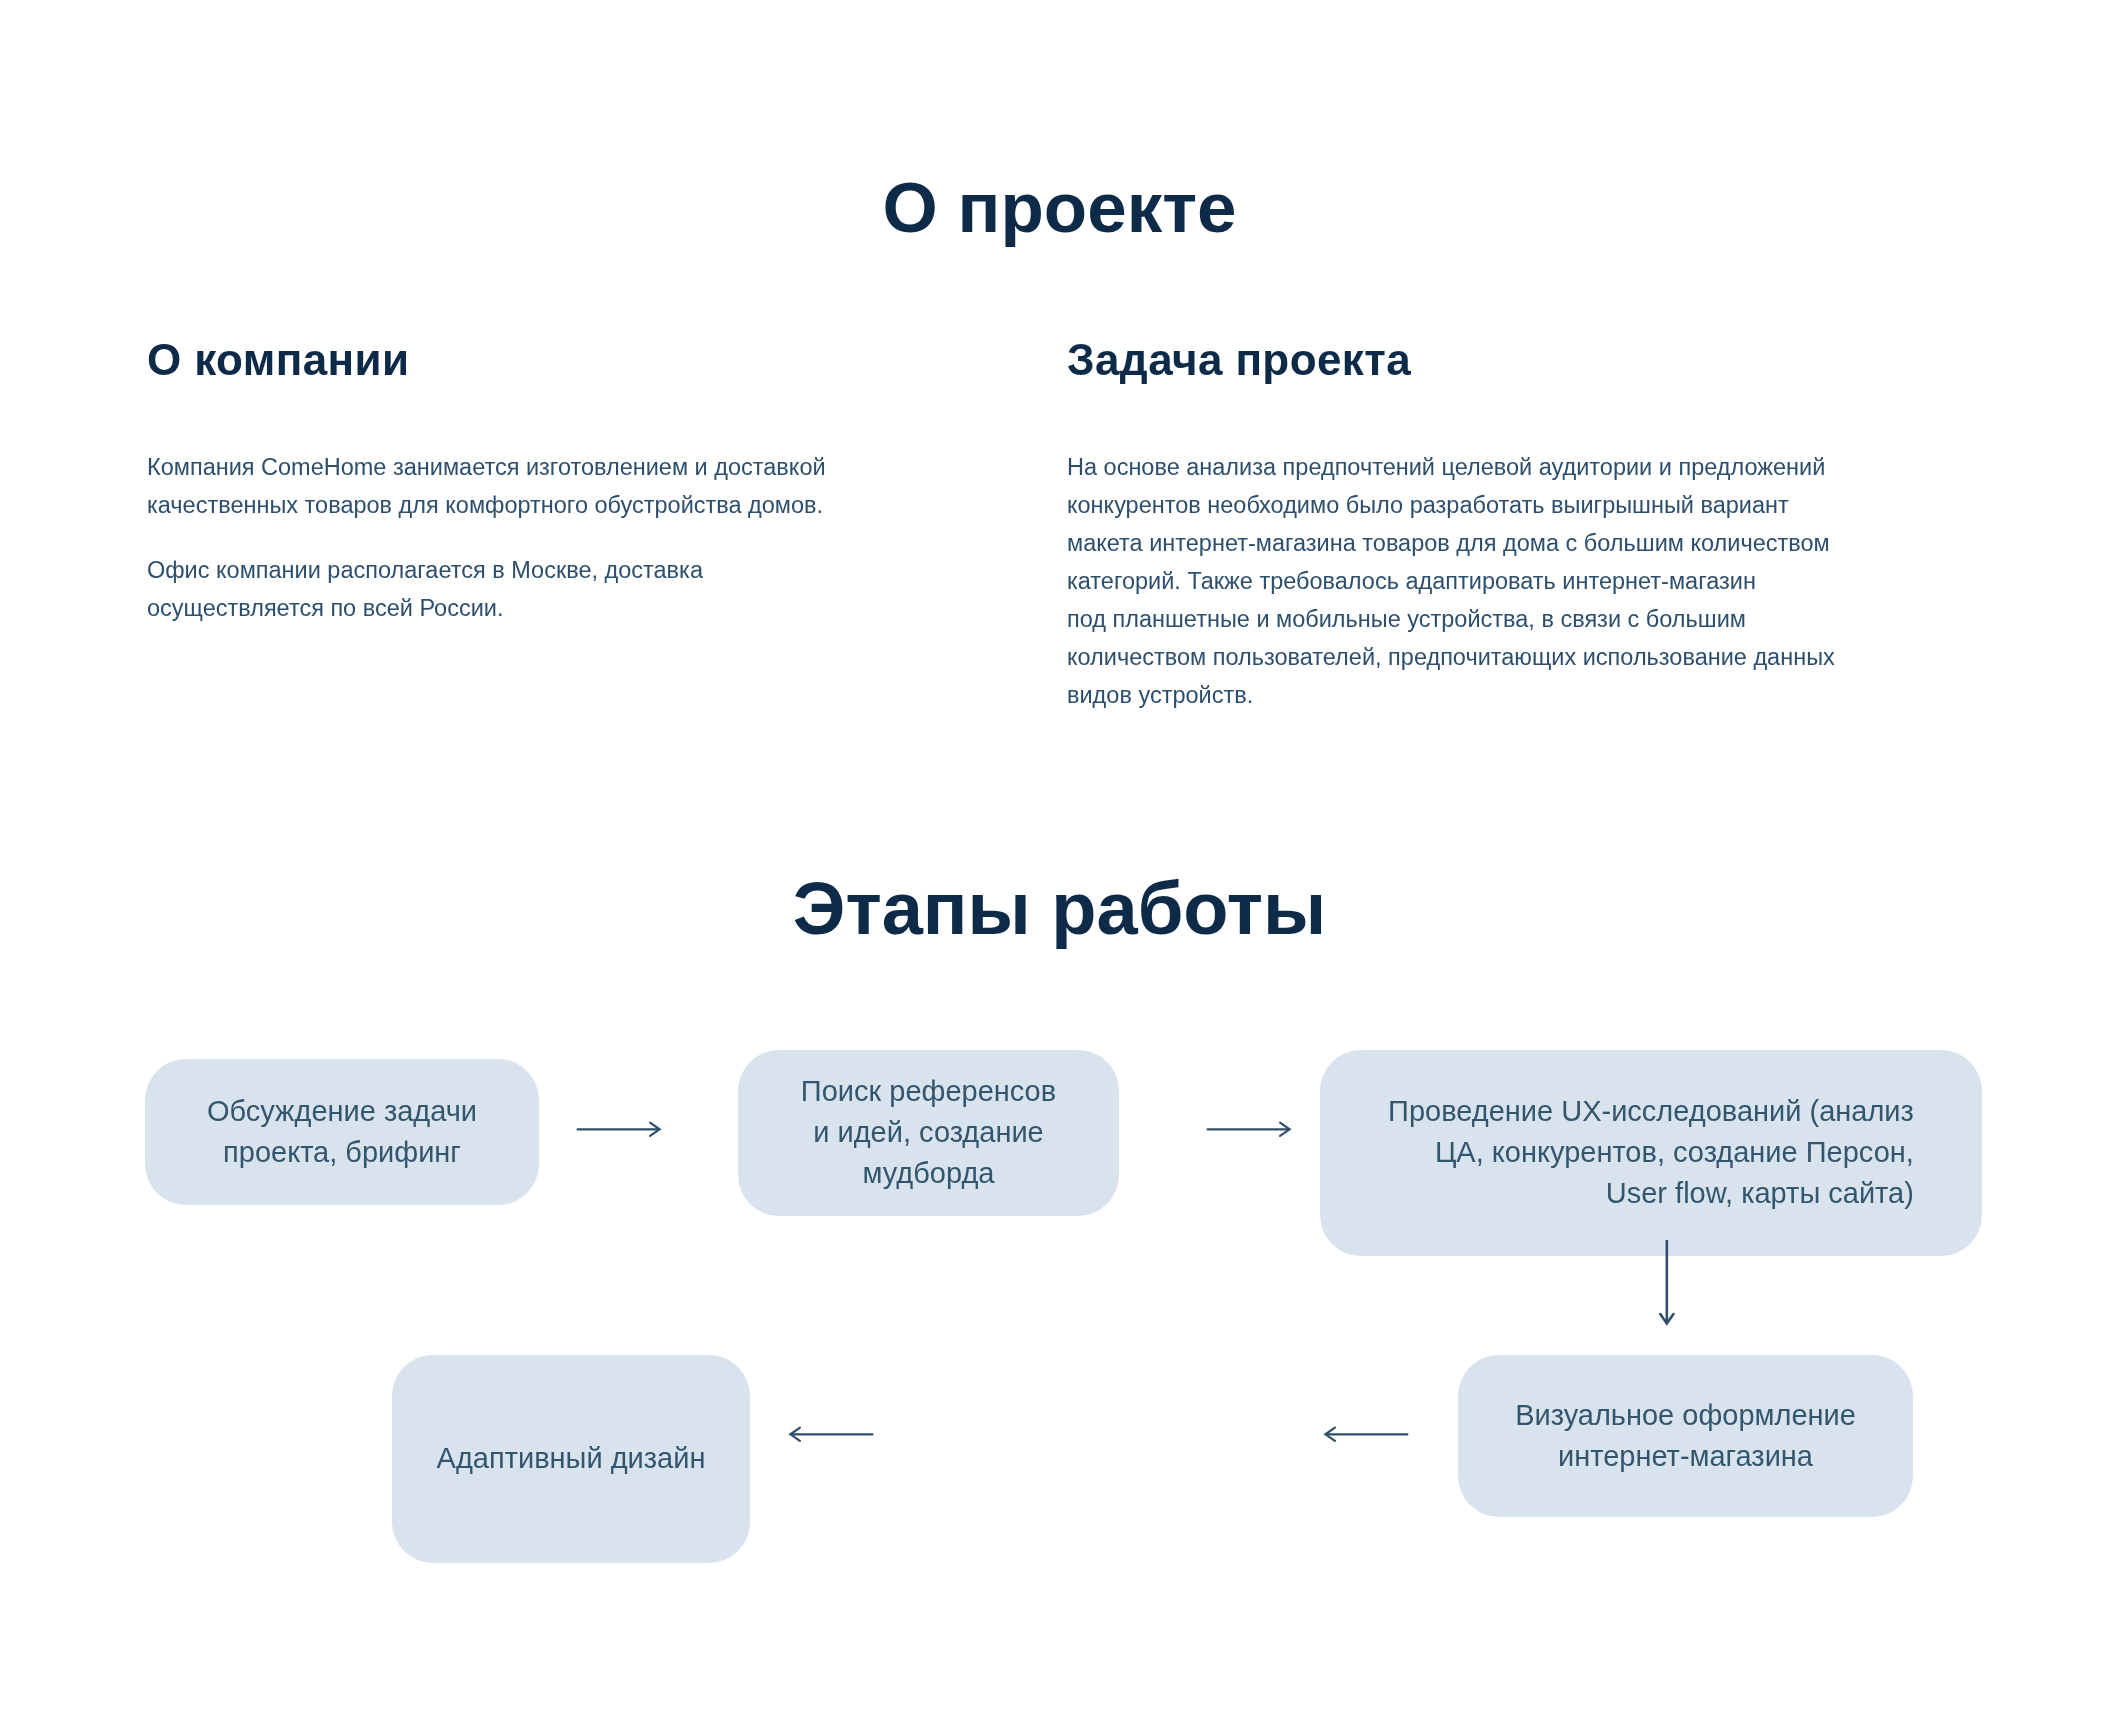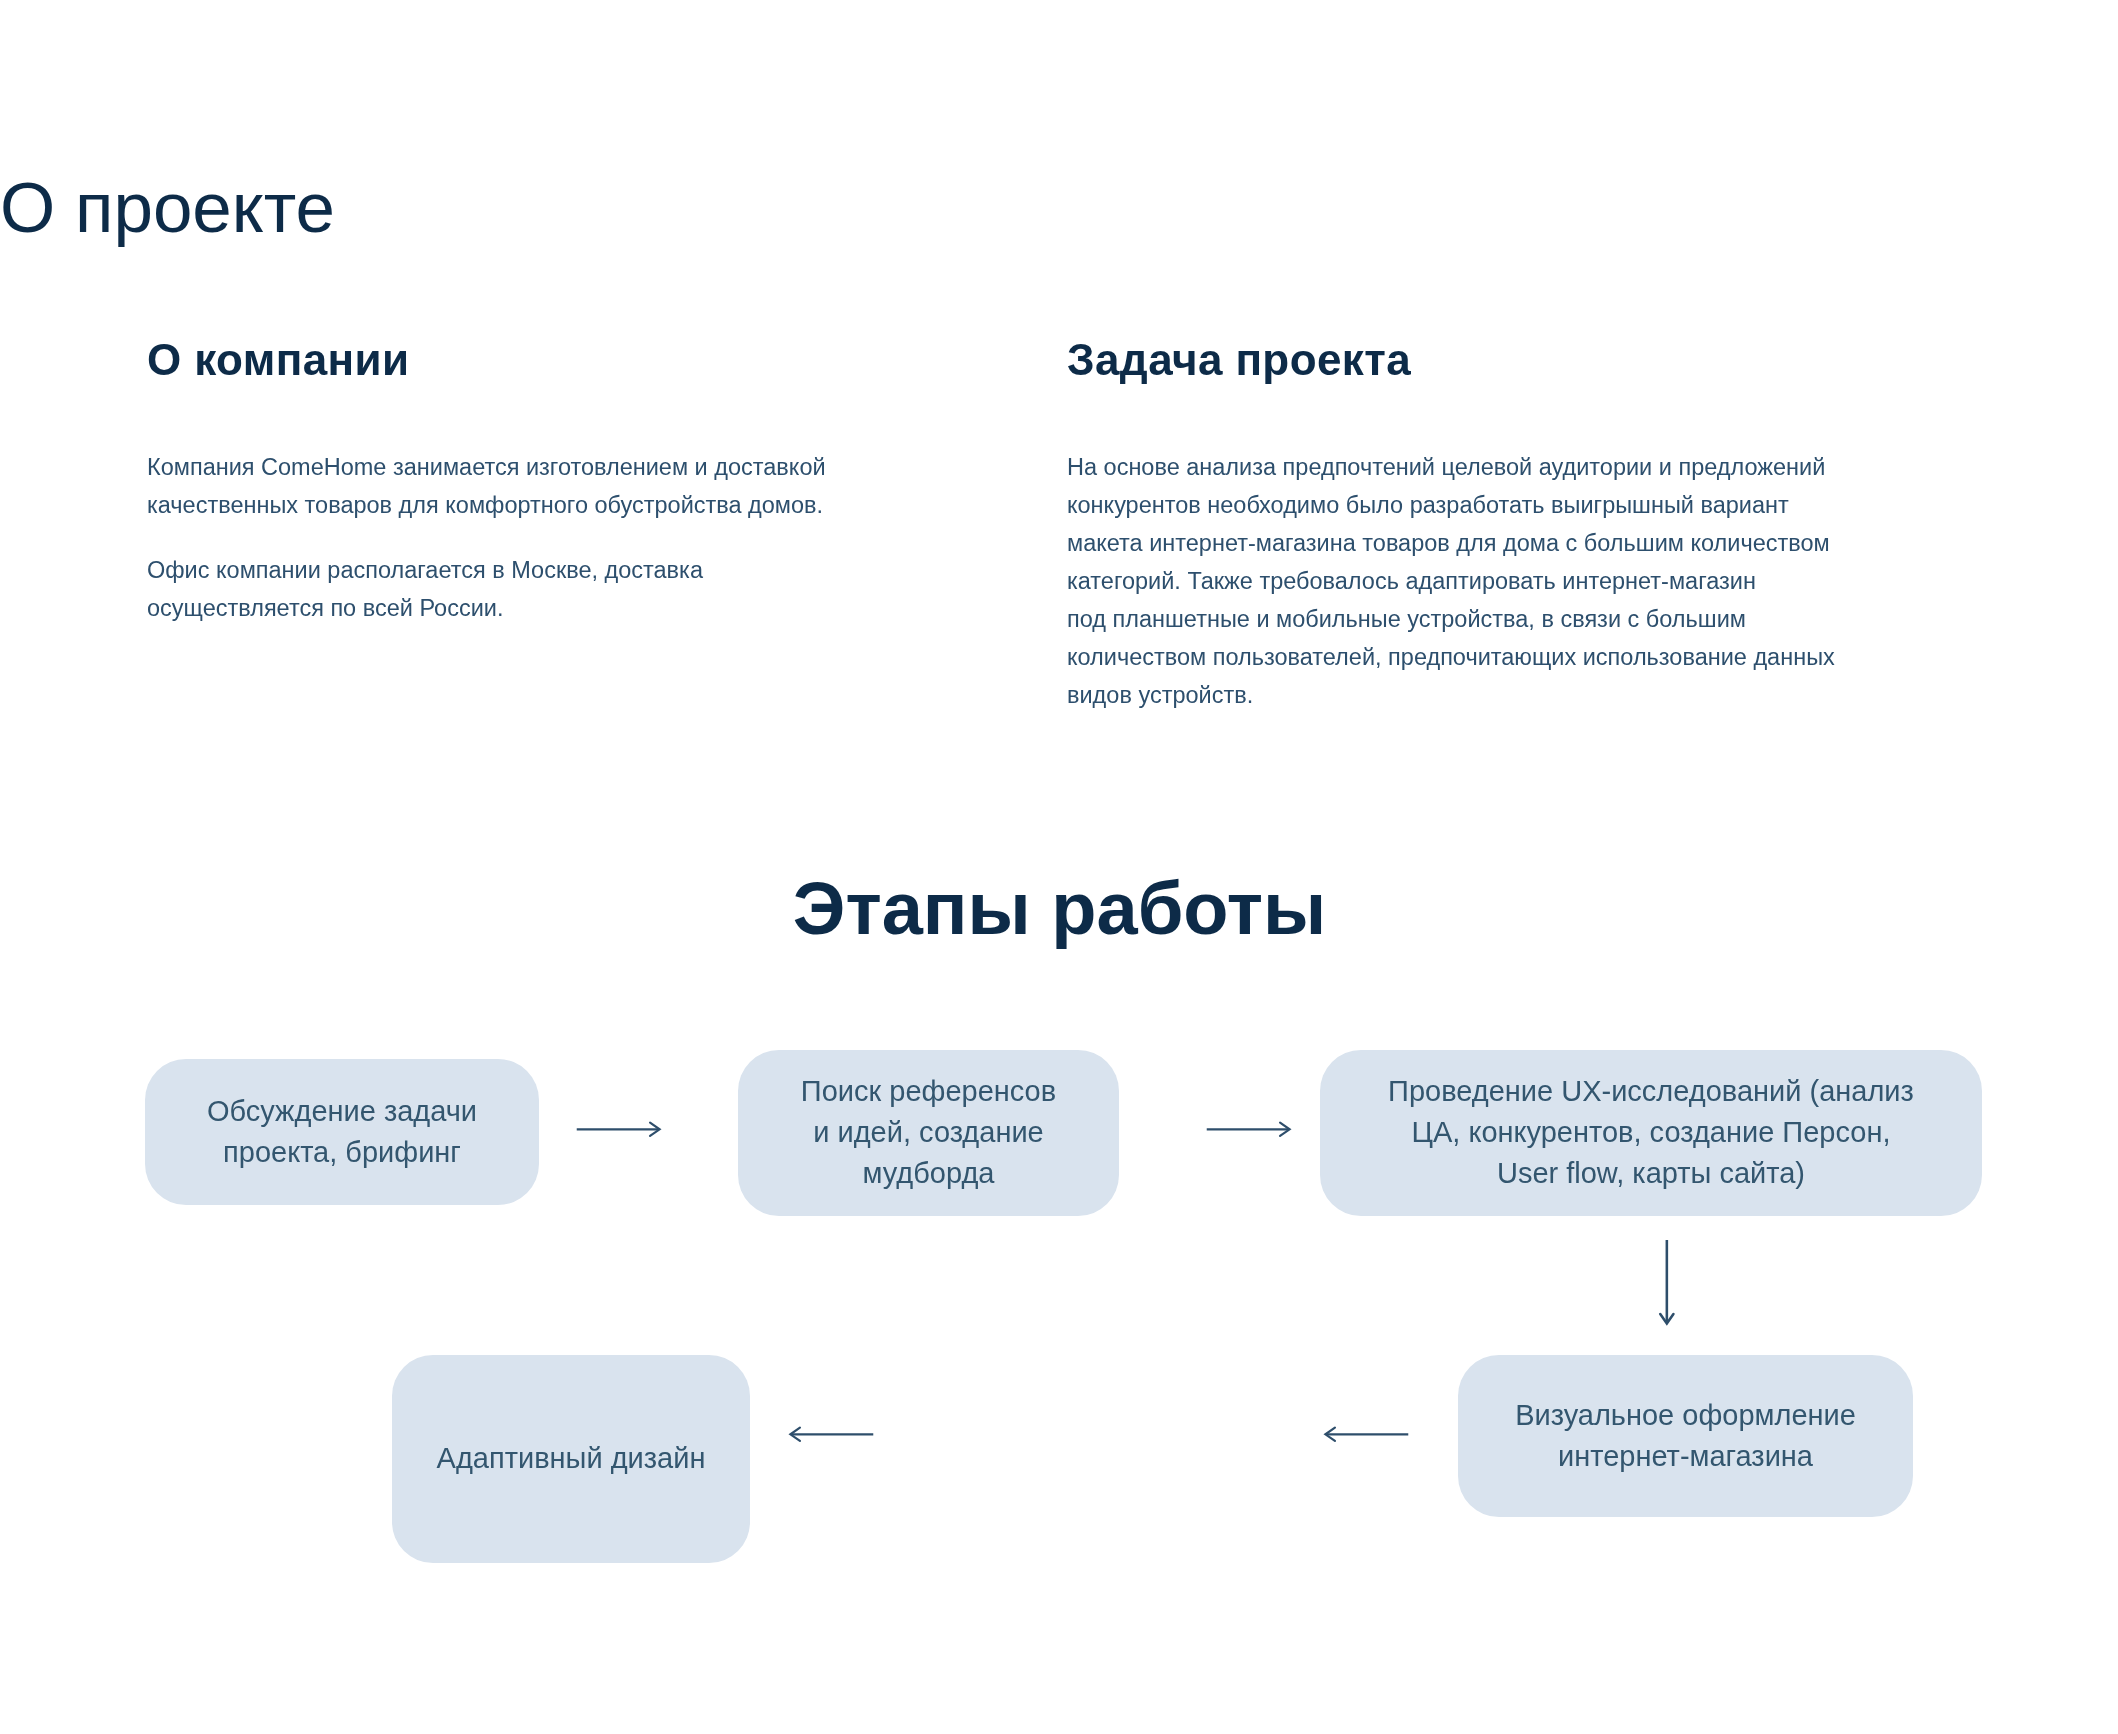--- a/index.html
+++ b/index.html
@@ -13,22 +13,22 @@
   *{box-sizing:border-box;}
   html,body{margin:0;padding:0;background:var(--background);}
   body{
     width:2119px;height:1735px;overflow:hidden;
     font-family:"Liberation Sans","DejaVu Sans",sans-serif;
     -webkit-font-smoothing:antialiased;
   }
   .page{position:relative;width:100%;height:100%;}
 
   .about-title{
-    margin:168px 0 0;
-    font-size:71px;line-height:1.12;font-weight:400;
+    margin:168px 0 0;text-align:center;
+    font-size:71px;line-height:1.12;font-weight:700;
     color:var(--title);
   }
   .columns{
     display:flex;gap:74px;margin:87px 147px 0;
   }
   .col-left{width:868px;flex:0 0 auto;}
   .col-right{width:846px;flex:0 0 auto;}
   .col h2{
     margin:0;font-size:44px;line-height:1.15;font-weight:600;
     color:var(--title);letter-spacing:0.4px;
@@ -59,21 +59,21 @@
     white-space:pre-line;
     padding:14.7px 22px;
   }
   .arrow{position:absolute;color:var(--arrow);}
   .arrow svg{display:block;}
 
   #stage-1{left:145px;top:8.8px;width:394px;height:146px;}
   #arrow-1{left:576px;top:69px;}
   #stage-2{left:706px;top:0;width:381px;height:166px;margin-left:32px;}
   #arrow-2{left:1206px;top:69px;}
-  #stage-3{left:1320px;top:0;width:662px;height:166px;}
+  #stage-3{left:1320px;top:0;width:662px;height:206px;text-align:right;}
   #arrow-down{left:1658px;top:190px;}
   #stage-4{left:392px;top:305px;width:358px;height:208px;}
   #arrow-left-1{left:786px;top:374px;}
   #stage-5{left:920px;top:305px;width:353px;height:162px;}
   #arrow-left-2{left:1321px;top:374px;}
   #stage-6{left:1458px;top:305px;width:455px;height:162px;}
 </style>
 </head>
 <body>
 

